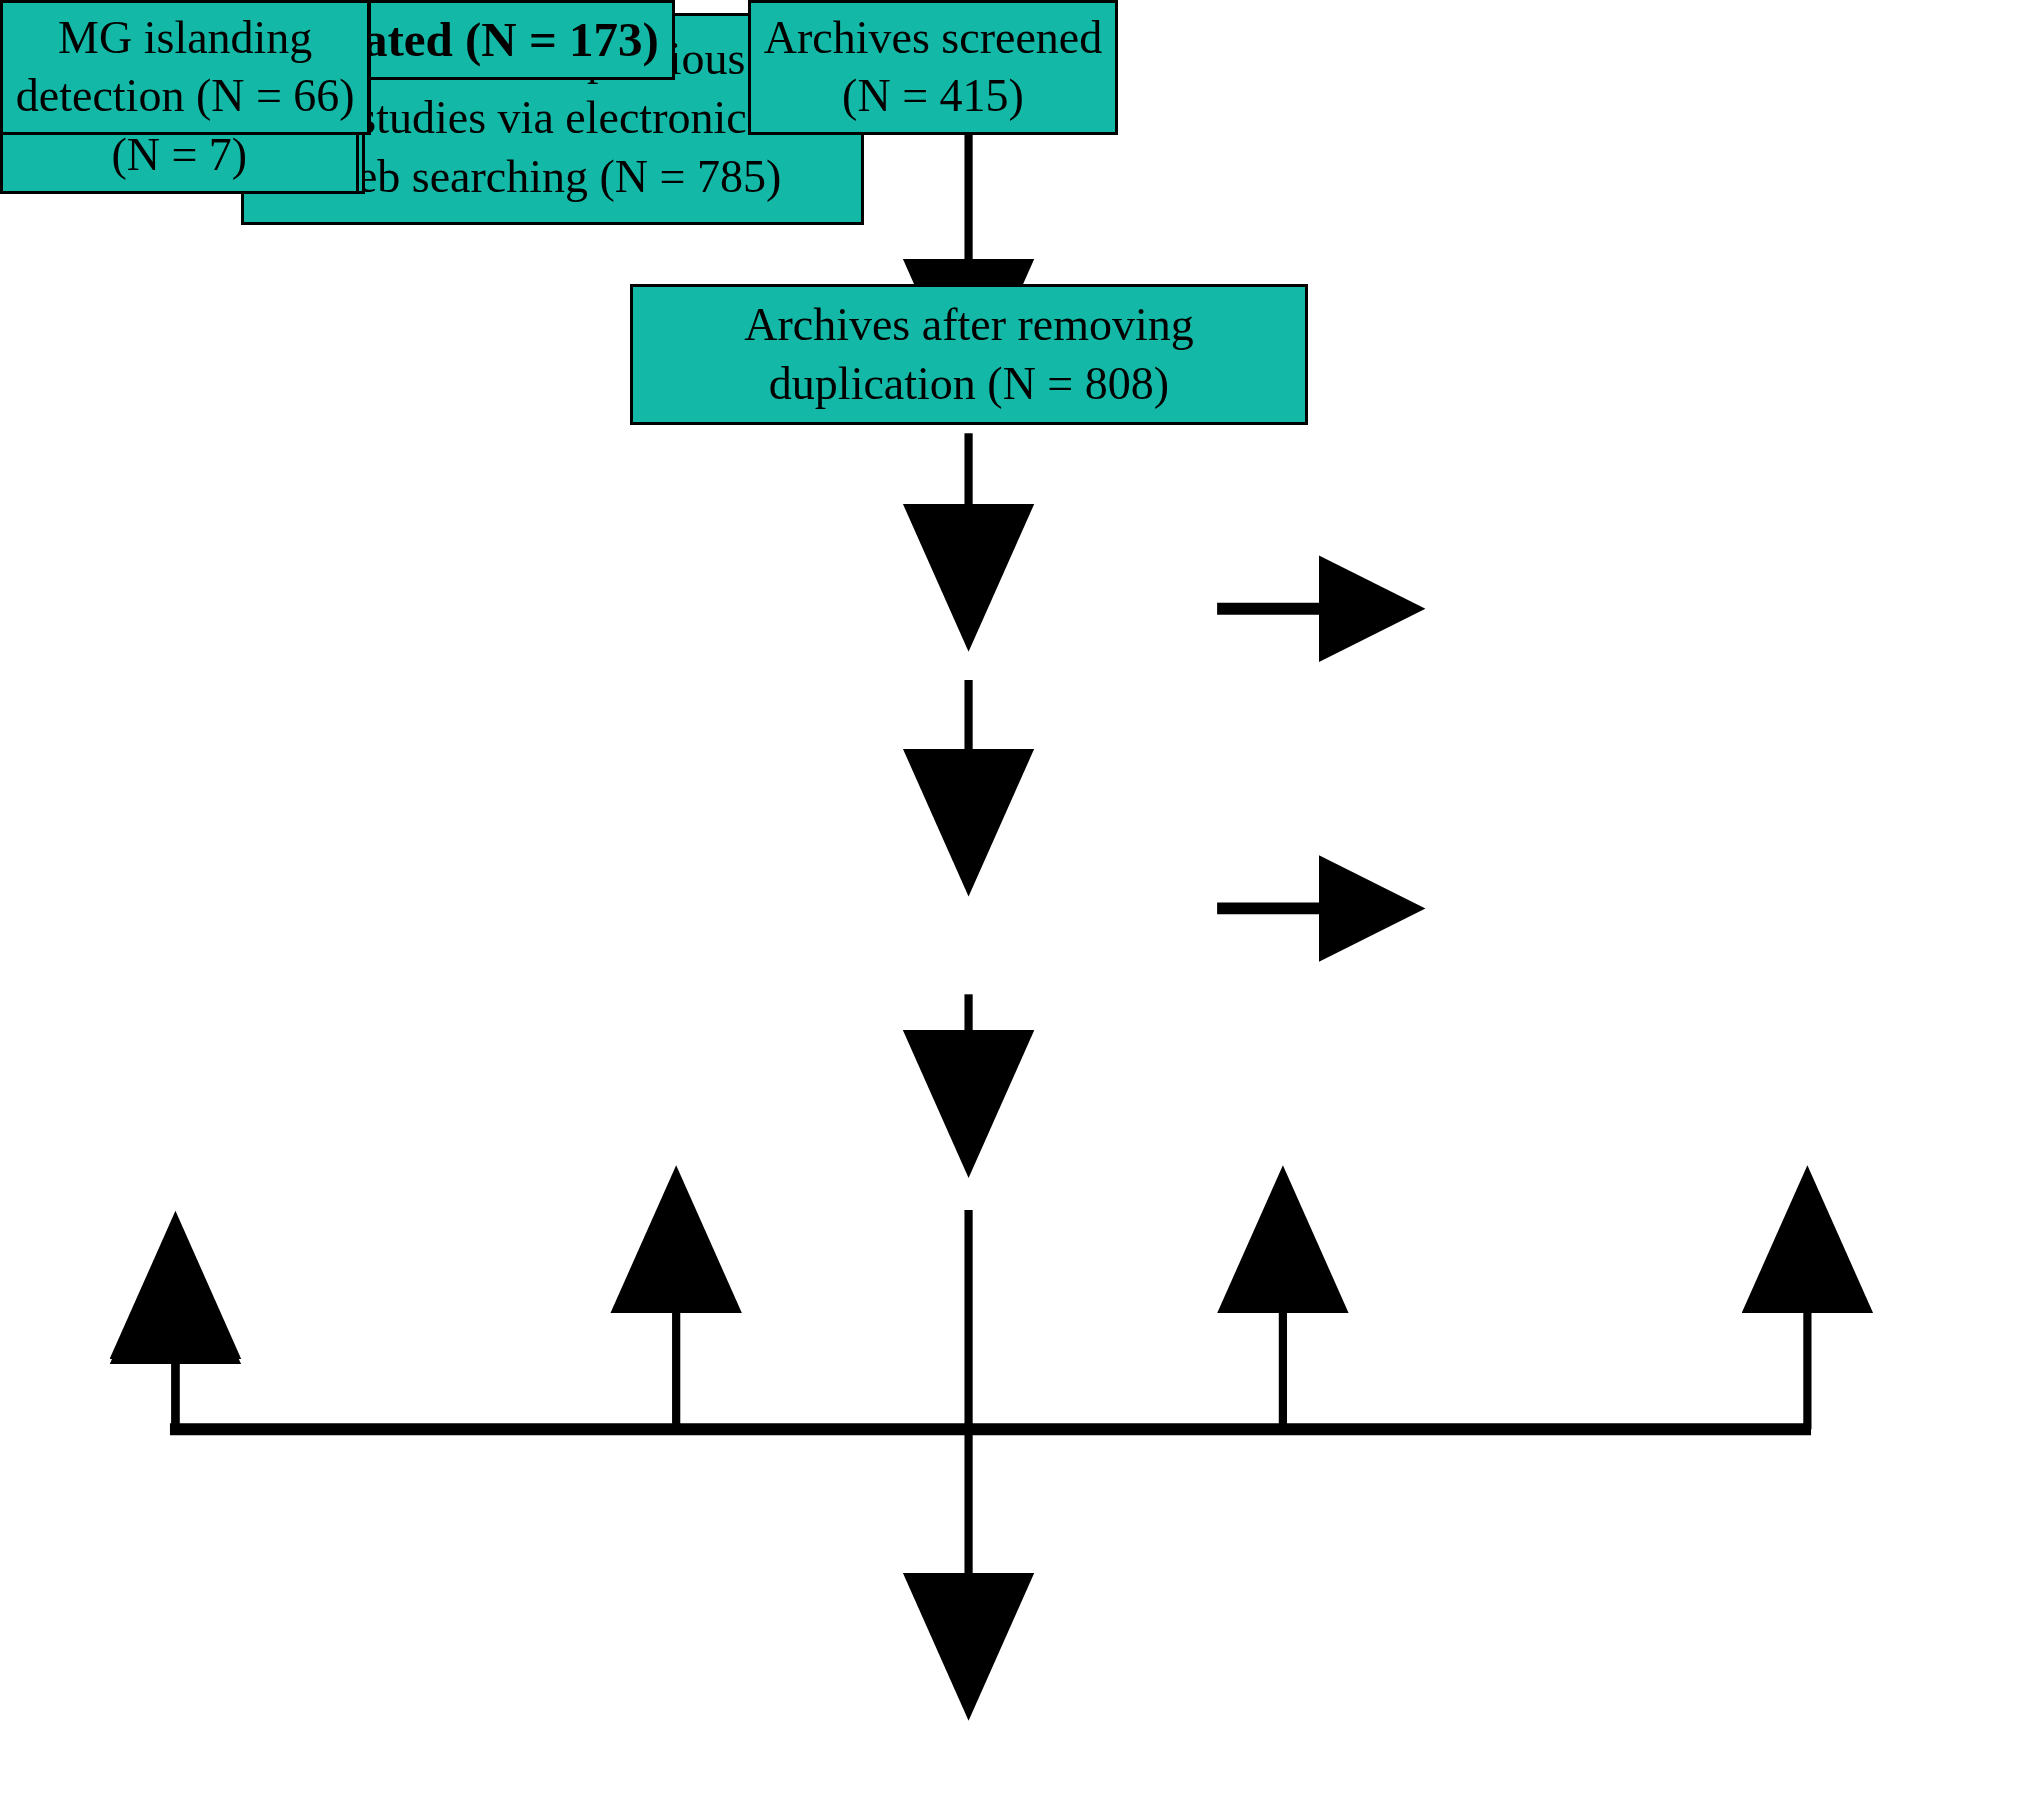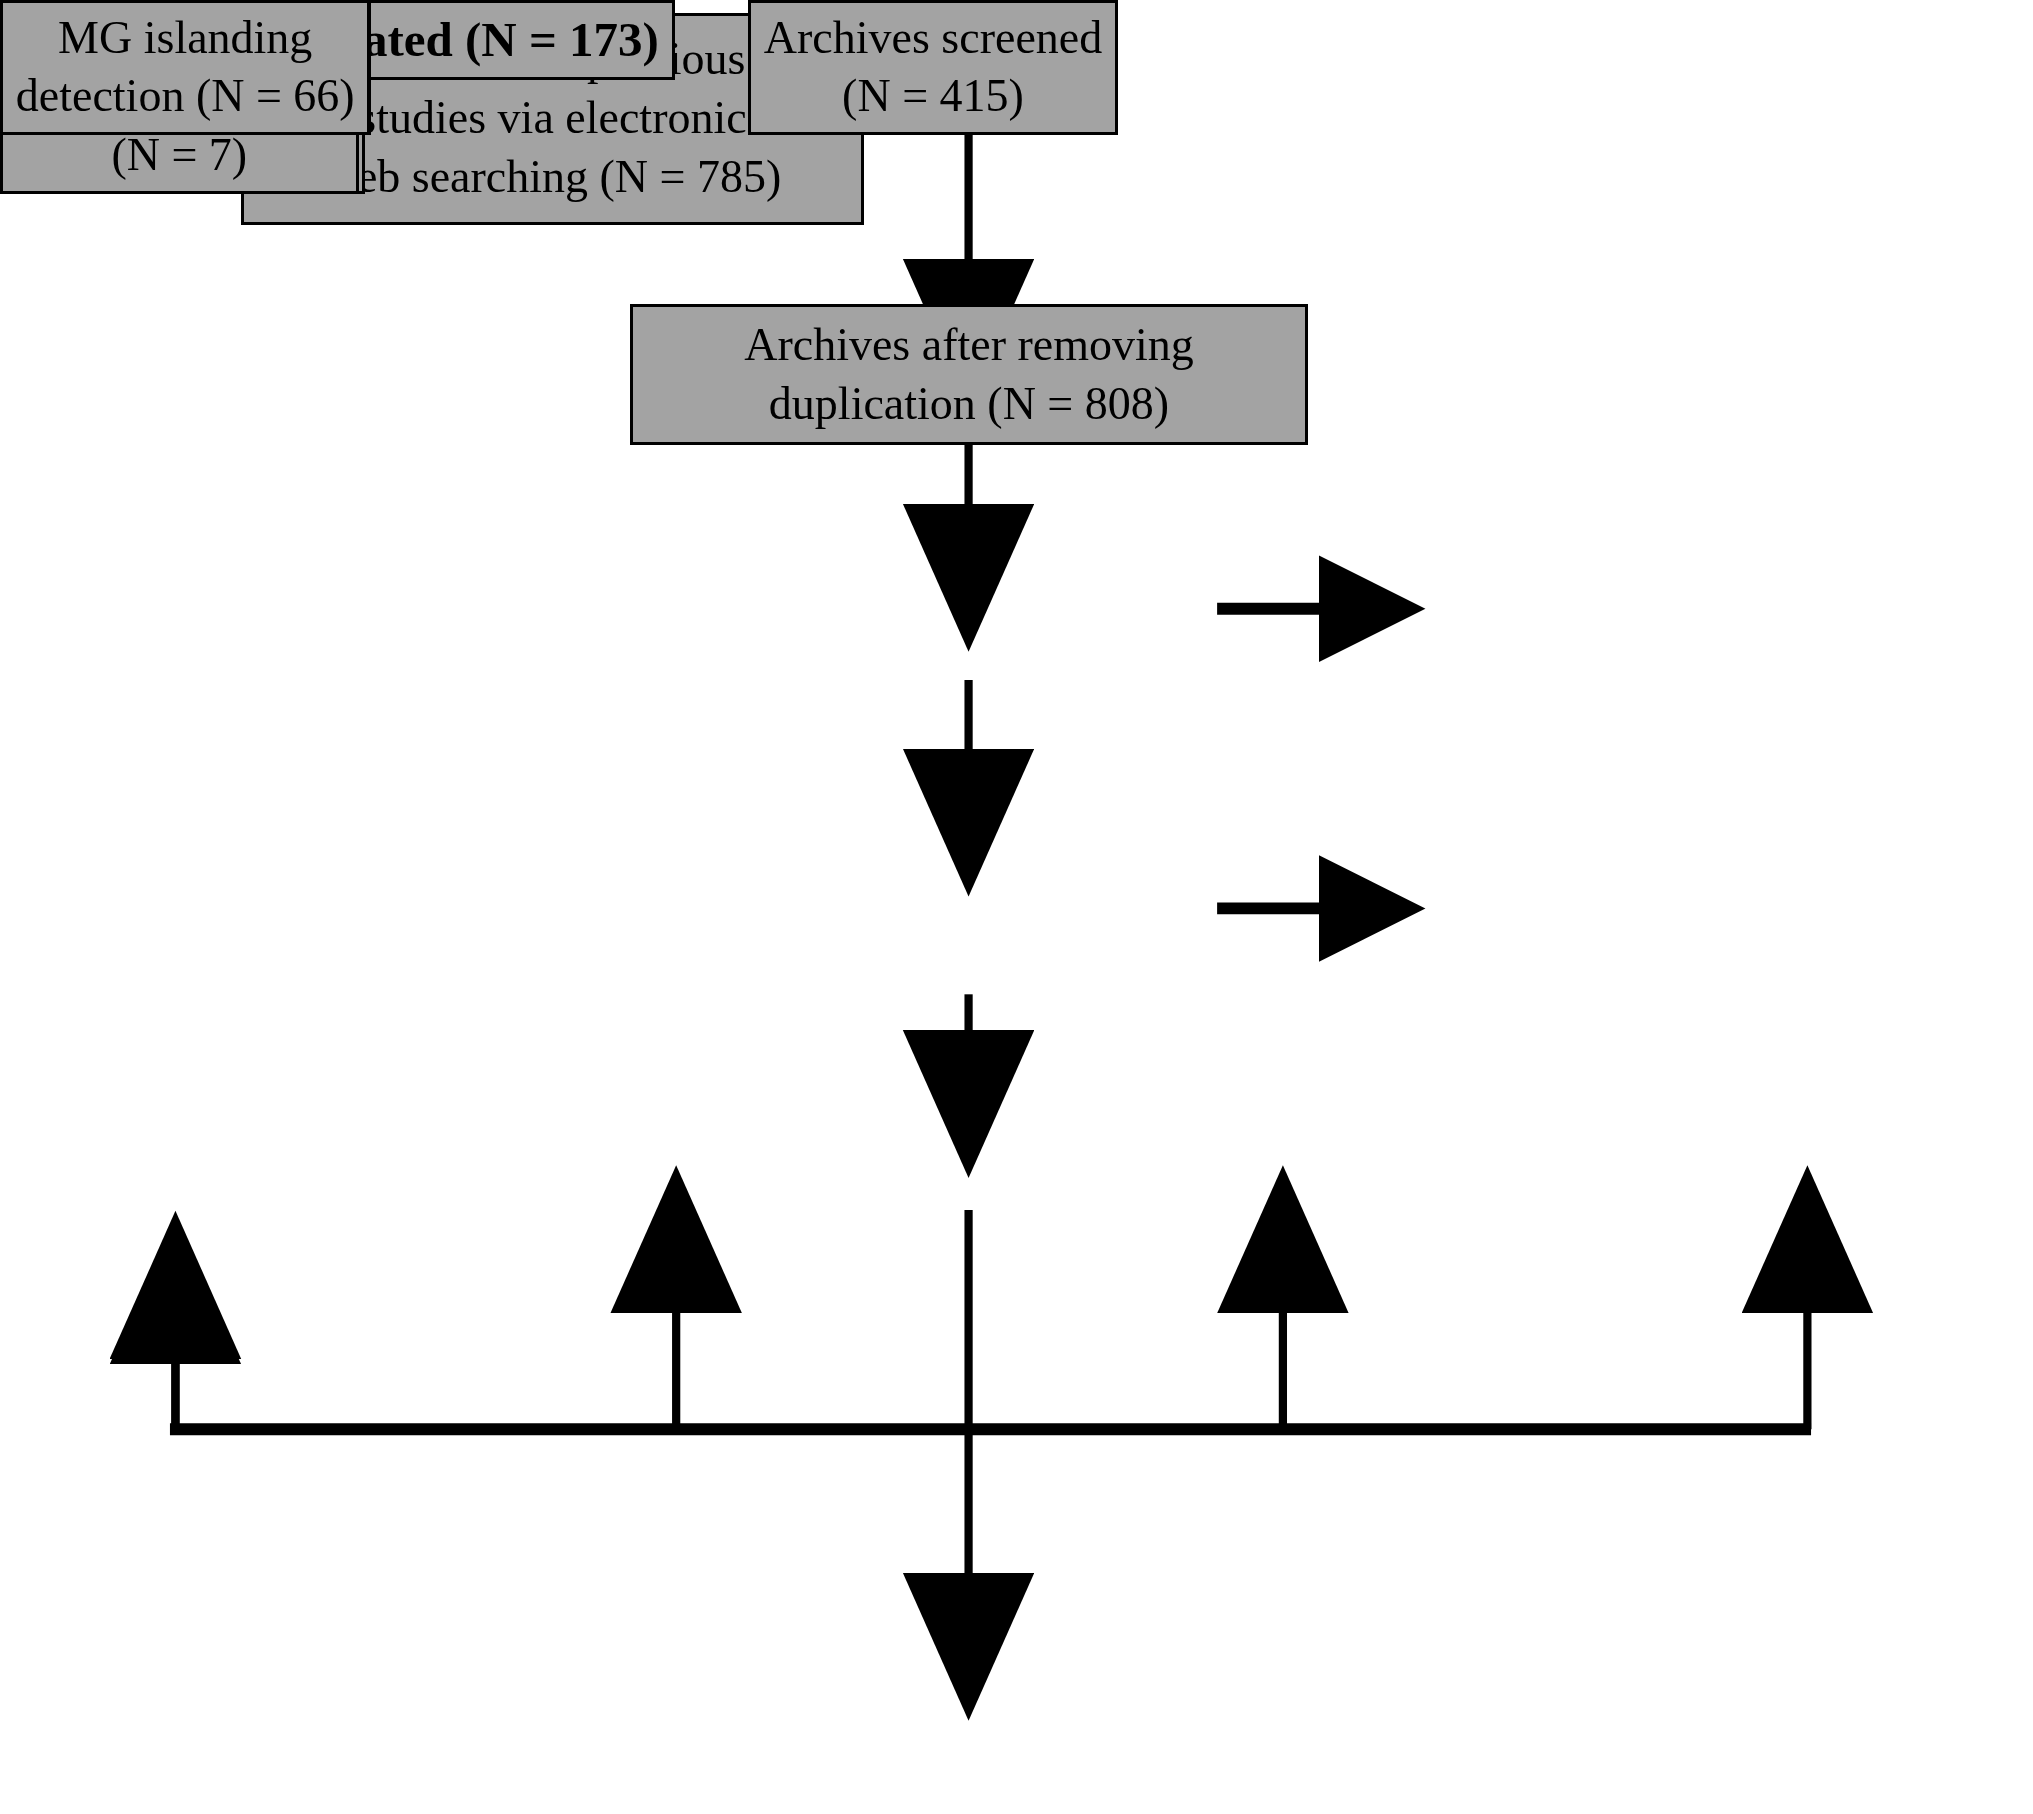--- a/index.html
+++ b/index.html
@@ -20,21 +20,21 @@
     position: absolute;
     left: 0;
     top: 0;
     width: 2034px;
     height: 1815px;
     pointer-events: none;
   }
   .node {
     position: absolute;
     box-sizing: border-box;
-    background: #a3a3a3;
+    background: #14b8a6;
     border: 3.7px solid #000000;
     display: flex;
     align-items: center;
     justify-content: center;
     text-align: center;
     color: #000000;
     font-size: 46px;
     line-height: 1.28;
     padding: 5.5px 12.8px;
   }
@@ -45,21 +45,21 @@
   }
   .node.emphasis .txt {
     font-weight: bold;
     font-size: 49px;
   }
 
   
   #node-source-web      { left: 241px;  top: 12.8px;   width: 623px;  height: 212px; }
   #node-source-other    { left: 1111px; top: 12.8px;   width: 486px;  height: 212px; }
   
-  #node-dedup           { left: 630px;  top: 304px;  width: 678px;  height: 141px; }
+  #node-dedup           { left: 630px;  top: 284px;  width: 678px;  height: 141px; }
   
   #node-screened        { left: 748px;  top": 0;     width: 0; }
   #node-screened        { left: 724px;  top: 537px;  width: 493px;  height: 143px; }
   #node-screened-out    { left: 1358px; top: 537px;  width: 470px;  height: 143px; }
   /* ---- Row 4 ---- */
   #node-eligibility     { left: 724px;  top: 782px;  width: 493px;  height: 212px; }
   #node-eligibility-out { left: 1358px; top: 833px;  width: 408px;  height: 150px; }
   /* ---- Row 5 ---- */
   #node-included        { left: 314px;  top: 1064px; width: 1310px; height: 146px; }
   /* ---- Row 6 : categories ---- */

